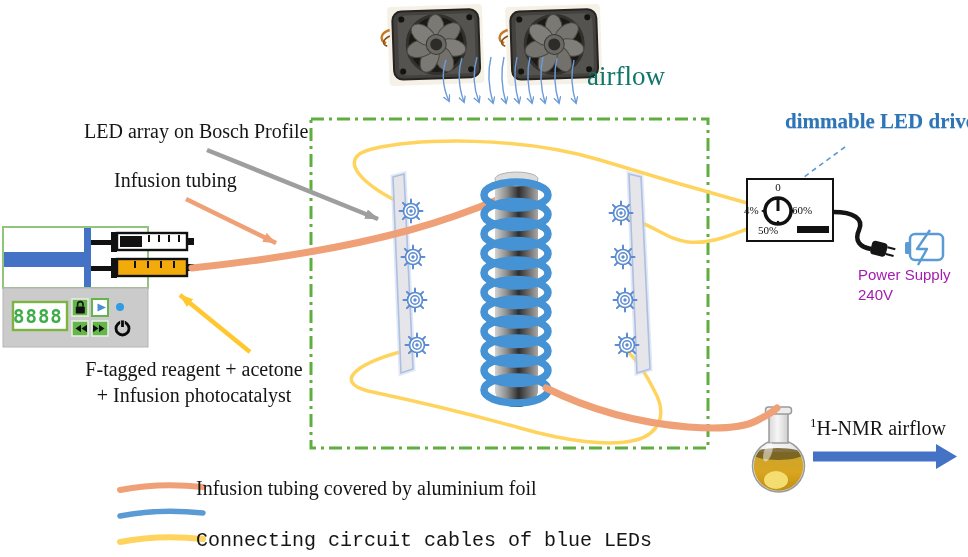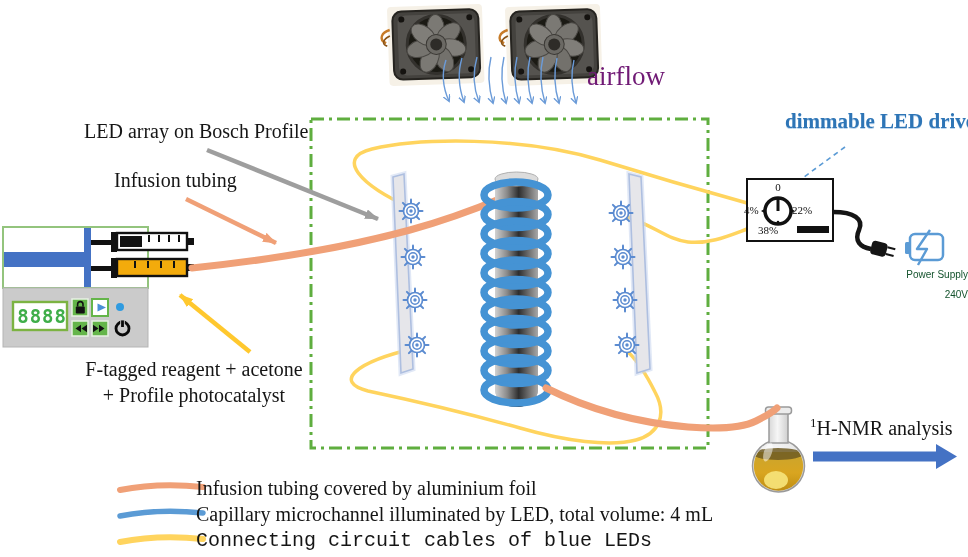--- a/index.html
+++ b/index.html
@@ -1,26 +1,26 @@
 <!DOCTYPE html>
 <html><head>
 <meta charset="utf-8">
 <style>
   html,body{margin:0;padding:0;background:#fff;}
   .canvas{position:relative;width:968px;height:557px;background:#ffffff;overflow:hidden;
           font-family:"Liberation Serif",serif;color:#151515;}
   .abs{position:absolute;white-space:nowrap;}
   .lbl{font-size:20px;}
-  .airflow{font-size:27px;color:#701a75;}
+  .airflow{font-size:27px;color:#0f766e;}
   .driver-title{font-size:21px;font-weight:bold;color:#2e75b6;text-shadow:0 1px 0 #bcd6ef;}
   .reagent{width:256px;text-align:center;font-size:20px;line-height:26px;white-space:normal;}
-  .psu{width:110px;text-align:right;font-family:"Liberation Sans",sans-serif;
-       font-size:10px;line-height:20px;color:#14532d;white-space:normal;}
+  .psu{width:110px;text-align:left;font-family:"Liberation Sans",sans-serif;
+       font-size:15px;line-height:20px;color:#a21caf;white-space:normal;}
   .dial-num{font-size:11px;color:#111;}
-  .seg{width:54px;height:28px;line-height:28px;text-align:right;
+  .seg{width:54px;height:28px;line-height:28px;text-align:left;
        font-family:"DejaVu Sans Mono",monospace;font-weight:bold;font-size:19px;
        letter-spacing:1px;color:#3fae49;}
   .legend-text{font-size:20px;}
   .nmr{font-size:20px;}
   sup{font-size:13px;}
   svg{position:absolute;left:0;top:0;}
 </style>
 </head>
 <body>
 
@@ -296,38 +296,37 @@
     <path d="M120,516 C145,511 175,510 203,513" stroke="#5b9bd5" stroke-width="5.5"></path>
     <path d="M120,542 C145,537 175,536 203,539" stroke="#ffd45e" stroke-width="6"></path>
   </g>
 </svg>
 
 <div class="abs lbl" style="left:84px;top:120px;">LED array on Bosch Profile</div>
 <div class="abs lbl" style="left:114px;top:169px;text-align:center;">Infusion tubing</div>
 
 <div class="abs reagent" style="left:66px;top:348px;margin-top:8px;">
   <div>F-tagged reagent + acetone</div>
-  <div>+ Profile photocatalyst</div>
+  <div>+ Infusion photocatalyst</div>
 </div>
 
 <div class="abs airflow" style="left:587px;top:61px;">airflow</div>
 
 <div class="abs driver-title" style="left:785px;top:109px;">dimmable LED driver</div>
 
 <div class="abs dial-num" style="left:772px;top:181px;width:12px;text-align:center;">0</div>
 <div class="abs dial-num" style="left:744px;top:204px;">4%</div>
-<div class="abs dial-num" style="left:792px;top:204px;">22%</div>
-<div class="abs dial-num" style="left:758px;top:224px;">38%</div>
+<div class="abs dial-num" style="left:792px;top:204px;">60%</div>
+<div class="abs dial-num" style="left:758px;top:224px;">50%</div>
 
 <div class="abs psu" style="left:858px;top:265px;">
   <div>Power Supply</div>
   <div>240V</div>
 </div>
 
-<div class="abs nmr" style="left:810px;top:415px;"><sup>1</sup><span>H-NMR analysis</span></div>
+<div class="abs nmr" style="left:810px;top:415px;"><sup>1</sup><span>H-NMR airflow</span></div>
 
 <div class="abs seg" style="left:13px;top:302px;">8888</div>
 
 <div class="abs legend-text" style="left:196px;top:477px;">Infusion tubing covered by aluminium foil</div>
-<div class="abs legend-text" style="left:196px;top:503px;">Capillary microchannel illuminated by LED, total volume: 4 mL</div>
 <div class="abs legend-text" style="left:196px;top:529px;font-family:Liberation Mono, monospace;">Connecting circuit cables of blue LEDs</div>
 
 </div>
 
 </body></html>

